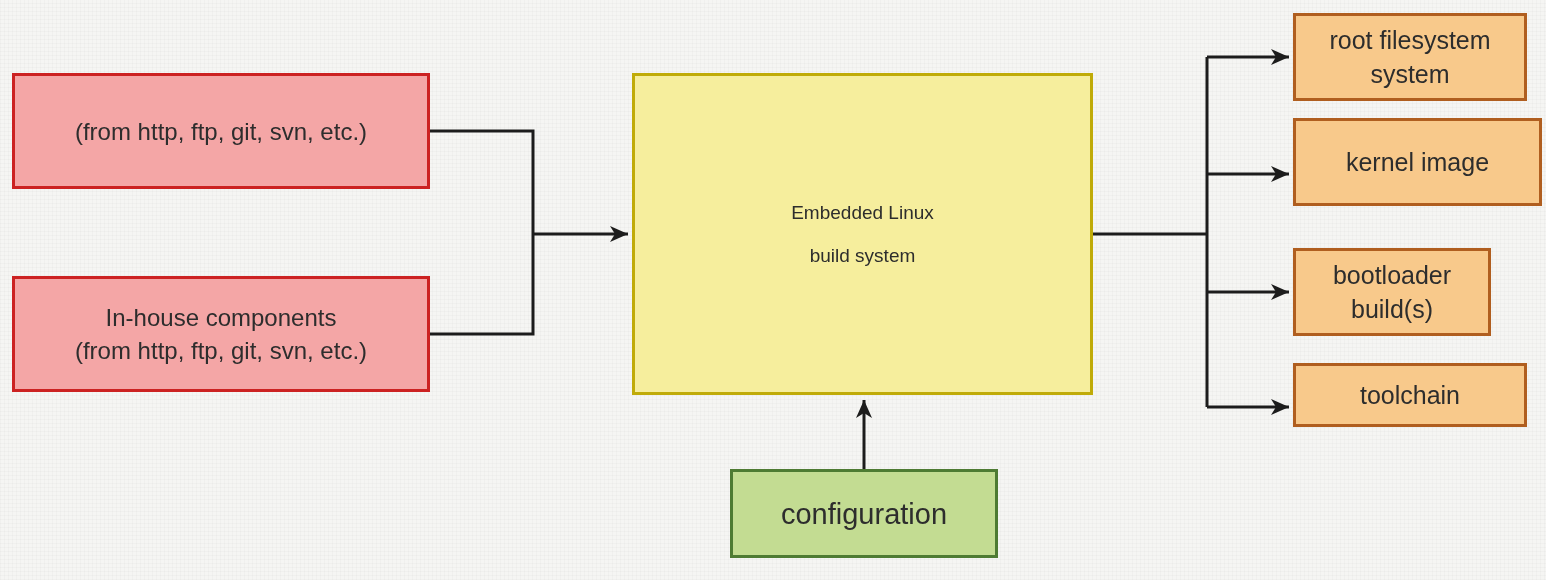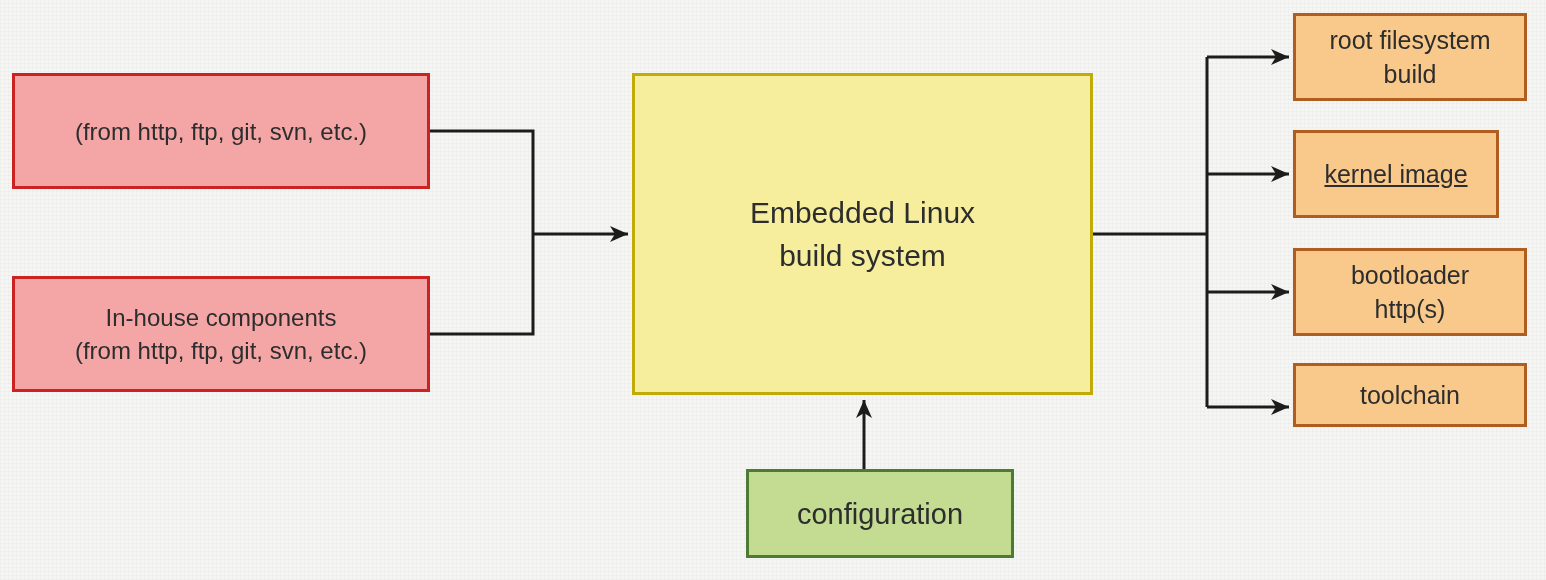--- a/index.html
+++ b/index.html
@@ -43,42 +43,42 @@
   .node .line { display: block; }
   .node-source {
     background: var(--source-fill);
     border: 3px solid var(--source-border);
     font-size: 24px;
     line-height: 33px;
   }
   .node-build {
     background: var(--build-fill);
     border: 3px solid var(--build-border);
-    font-size: 30px;
+    font-size: 19px;
     line-height: 43px;
   }
   .node-config {
     background: var(--config-fill);
     border: 3px solid var(--config-border);
     font-size: 29px;
     line-height: 36px;
   }
   .node-output {
     background: var(--output-fill);
     border: 3px solid var(--output-border);
     font-size: 25px;
     line-height: 34px;
   }
   #open-source-box { left: 12px;  top: 73px;  width: 418px; height: 116px; }
   #in-house-box    { left: 12px;  top: 276px; width: 418px; height: 116px; }
   #build-box       { left: 632px; top: 73px;  width: 461px; height: 322px; }
-  #config-box      { left: 746px; top: 469px; width: 268px; height: 89px; }
+  #config-box      { left: 730px; top: 469px; width: 268px; height: 89px; }
   #output-rootfs   { left: 1293px; top: 13px;  width: 234px; height: 88px; }
-  #output-kernel   { left: 1293px; top: 130px; width: 206px; height: 88px; text-decoration: underline; }
-  #output-bootldr  { left: 1293px; top: 248px; width: 234px; height: 88px; }
+  #output-kernel   { left: 1293px; top: 118px; width: 249px; height: 88px; }
+  #output-bootldr  { left: 1293px; top: 248px; width: 198px; height: 88px; }
   #output-toolchn  { left: 1293px; top: 363px; width: 234px; height: 64px; }
   .connector-layer {
     position: absolute;
     left: 0; top: 0;
     width: 1546px; height: 580px;
     pointer-events: none;
   }
   .connector-layer .wire {
     stroke: var(--arrow);
     stroke-width: 3;
@@ -124,29 +124,29 @@
     <span class="line">Embedded Linux</span>
     <span class="line">build system</span>
   </div>
 
   <div class="node node-config" id="config-box">
     <span class="line">configuration</span>
   </div>
 
   <div class="node node-output" id="output-rootfs">
     <span class="line">root filesystem</span>
-    <span class="line">build</span>
+    <span class="line">system</span>
   </div>
 
   <div class="node node-output" id="output-kernel">
     <span class="line">kernel image</span>
   </div>
 
   <div class="node node-output" id="output-bootldr">
     <span class="line">bootloader</span>
-    <span class="line">http(s)</span>
+    <span class="line">build(s)</span>
   </div>
 
   <div class="node node-output" id="output-toolchn">
     <span class="line">toolchain</span>
   </div>
 
 </div>
 
 </body></html>

